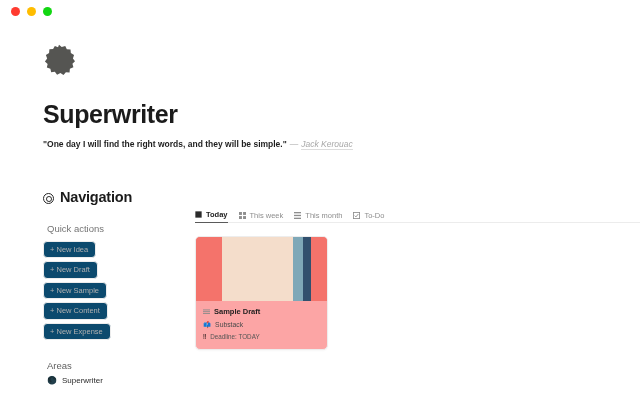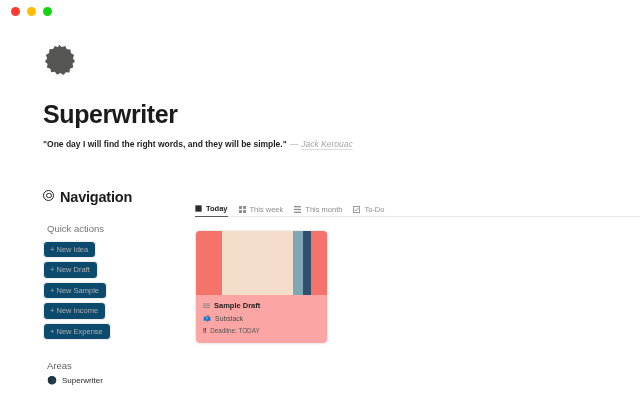--- a/index.html
+++ b/index.html
@@ -81,21 +81,21 @@
   .columns {
     display: flex;
     padding: 41px 0 0 43px;
     align-items: flex-start;
   }
   .col-nav   { width: 152px; flex: none; }
   .col-main  { flex: 1; }
 
   .section-head {
     display: flex;
-    align-items: flex-start;
+    align-items: flex-end;
     gap: 6px;
     font-size: 14.5px;
     font-weight: bold;
     color: #1b1b1b;
     line-height: 1;
     letter-spacing: -0.2px;
   }
   .ring-icon {
     display: inline-block;
     width: 11px;
@@ -156,21 +156,21 @@
     font-size: 14.5px;
     font-weight: bold;
     color: #1b1b1b;
     line-height: 1;
     letter-spacing: -0.2px;
   }
   .tabs {
     display: flex;
     align-items: flex-end;
     gap: 11px;
-    margin-top: 15px;
+    margin-top: 21px;
     border-bottom: 1px solid #ececec;
     padding-bottom: 4px;
   }
   .tab {
     display: flex;
     align-items: center;
     gap: 4px;
     font-size: 7.5px;
     color: #8e8e8e;
     line-height: 1;
@@ -241,21 +241,21 @@
         <span class="ring-icon"></span>
         <span>Navigation</span>
       </div>
 
       <div class="sub-head">Quick actions</div>
 
       <div class="quick-list">
         <div class="chip">+ New Idea</div>
         <div class="chip">+ New Draft</div>
         <div class="chip">+ New Sample</div>
-        <div class="chip">+ New Income</div>
+        <div class="chip">+ New Content</div>
         <div class="chip">+ New Expense</div>
       </div>
 
       <div class="areas-head">Areas</div>
 
       <div class="area-item">
         <span class="area-emoji">🌑</span>
         <span>Superwriter</span>
       </div>
 

